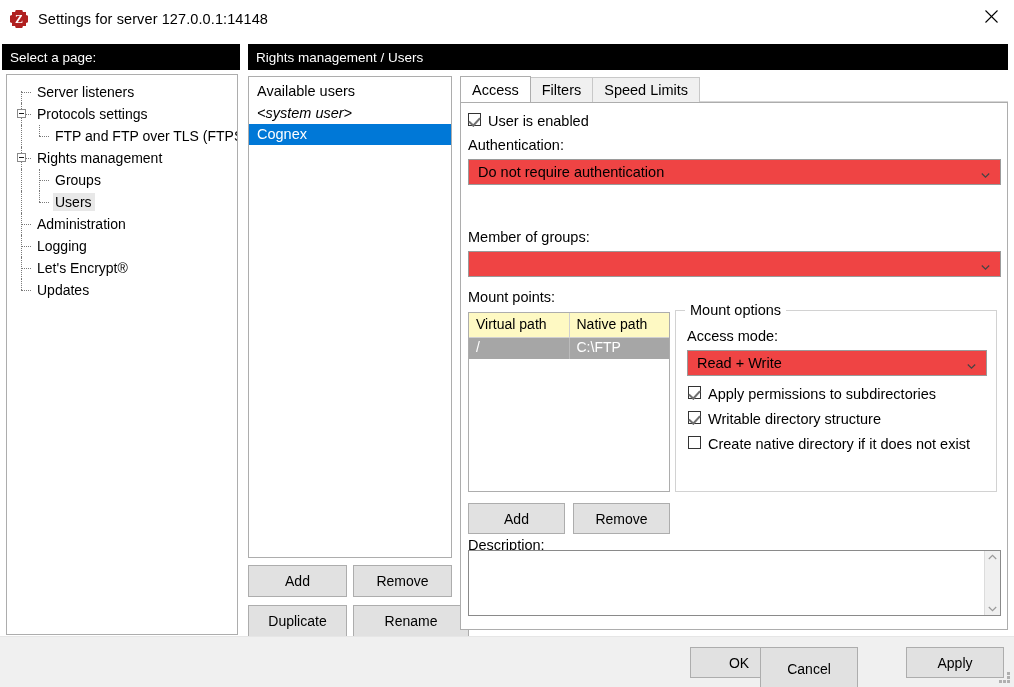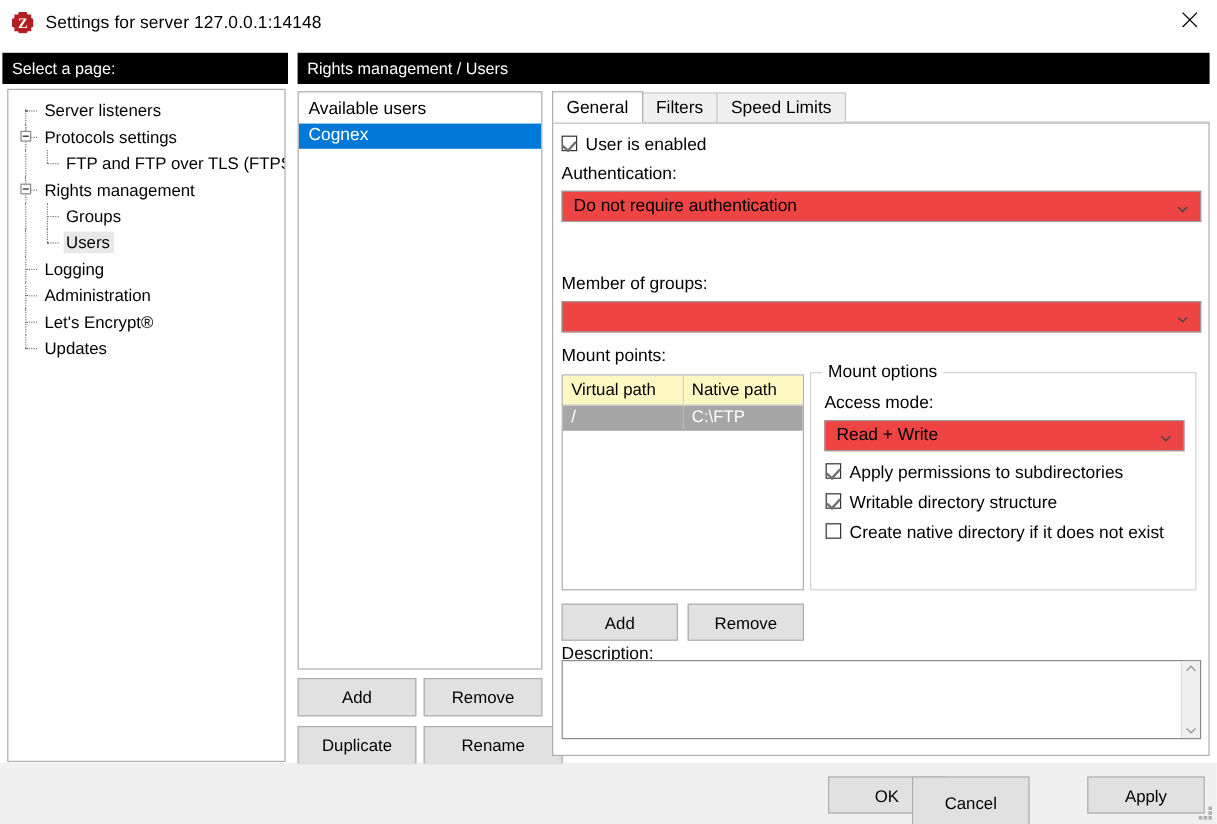--- a/index.html
+++ b/index.html
@@ -292,28 +292,28 @@
           <div class="hline" style="left: 32px; top: 11px; width: 10px;"></div>
           <div class="vline" style="left: 32px; top: 0px; height: 11px;"></div>
         </div>
         <span class="tree-label sel">Users</span>
       </div>
       <div class="tree-row">
         <div class="gutter d1">
           <div class="vline" style="left: 14px; top: 0px; height: 22px;"></div>
           <div class="hline" style="left: 14px; top: 11px; width: 10px;"></div>
         </div>
+        <span class="tree-label">Administration</span>
+      </div>
+      <div class="tree-row">
+        <div class="gutter d1">
+          <div class="vline" style="left: 14px; top: 0px; height: 22px;"></div>
+          <div class="hline" style="left: 14px; top: 11px; width: 10px;"></div>
+        </div>
         <span class="tree-label">Logging</span>
-      </div>
-      <div class="tree-row">
-        <div class="gutter d1">
-          <div class="vline" style="left: 14px; top: 0px; height: 22px;"></div>
-          <div class="hline" style="left: 14px; top: 11px; width: 10px;"></div>
-        </div>
-        <span class="tree-label">Administration</span>
       </div>
       <div class="tree-row">
         <div class="gutter d1">
           <div class="vline" style="left: 14px; top: 0px; height: 22px;"></div>
           <div class="hline" style="left: 14px; top: 11px; width: 10px;"></div>
         </div>
         <span class="tree-label">Let's Encrypt®</span>
       </div>
       <div class="tree-row">
         <div class="gutter d1">
@@ -321,31 +321,32 @@
           <div class="hline" style="left: 14px; top: 11px; width: 10px;"></div>
         </div>
         <span class="tree-label">Updates</span>
       </div>
     </div>
 </div>
 
 <div class="users-list">
   <div class="ul-title">Available users</div>
   <div id="users-items">
+      <div class="ul-item italic">&lt;system user&gt;</div>
       <div class="ul-item selected">Cognex</div>
     </div>
 </div>
 
 <div class="btn" id="btn-add-user">Add</div>
 <div class="btn" id="btn-remove-user">Remove</div>
 <div class="btn" id="btn-duplicate">Duplicate</div>
 <div class="btn" id="btn-rename">Rename</div>
 
 <div class="tabstrip">
-  <div class="tab active">General</div>
+  <div class="tab active">Access</div>
   <div class="tab">Filters</div>
   <div class="tab">Speed Limits</div>
   <div class="tabstrip-filler"></div>
 </div>
 
 <div class="tabpanel">
 
   <div class="cbrow" style="position:absolute;left:7px;top:10px;">
     <div class="cbox checked"></div>
     <span class="lbl">User is enabled</span>

